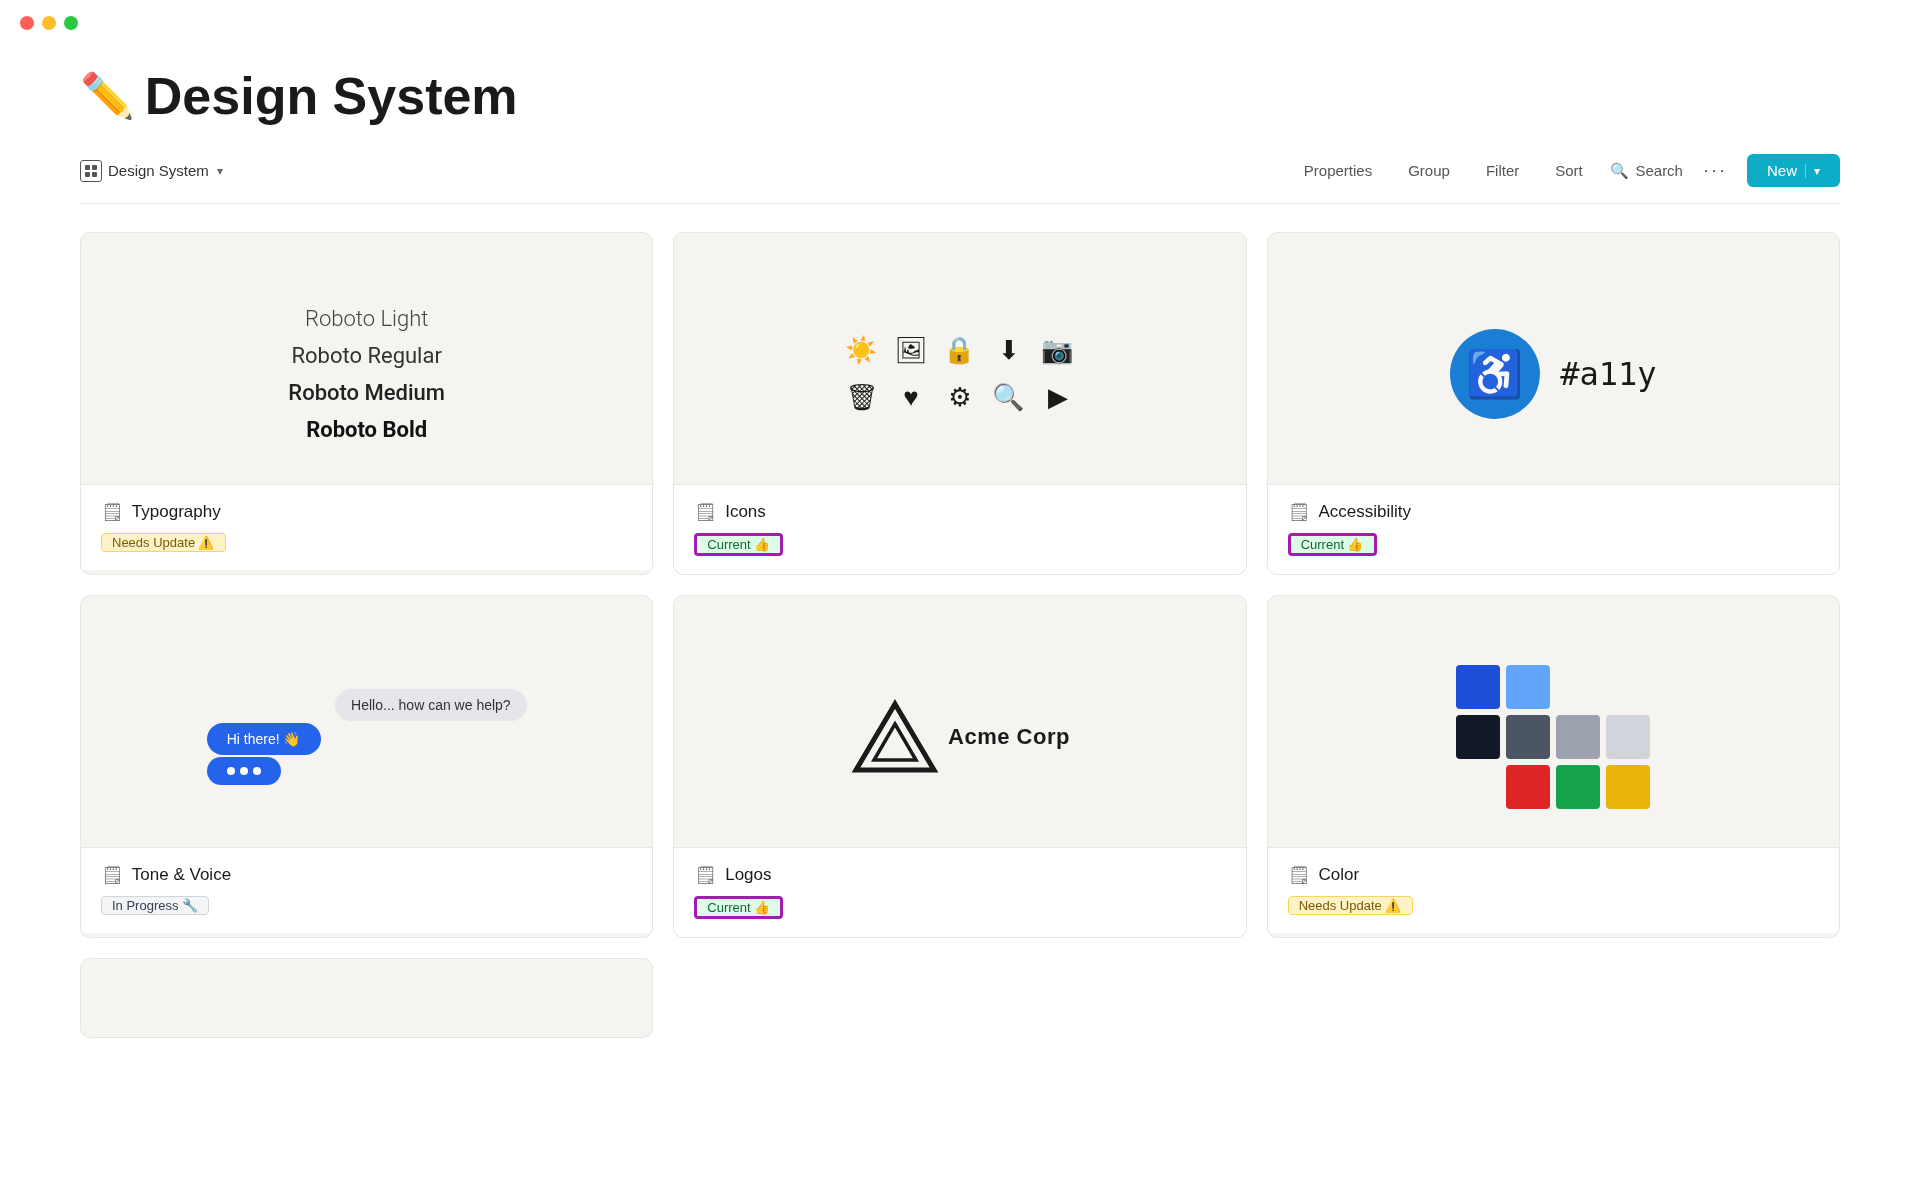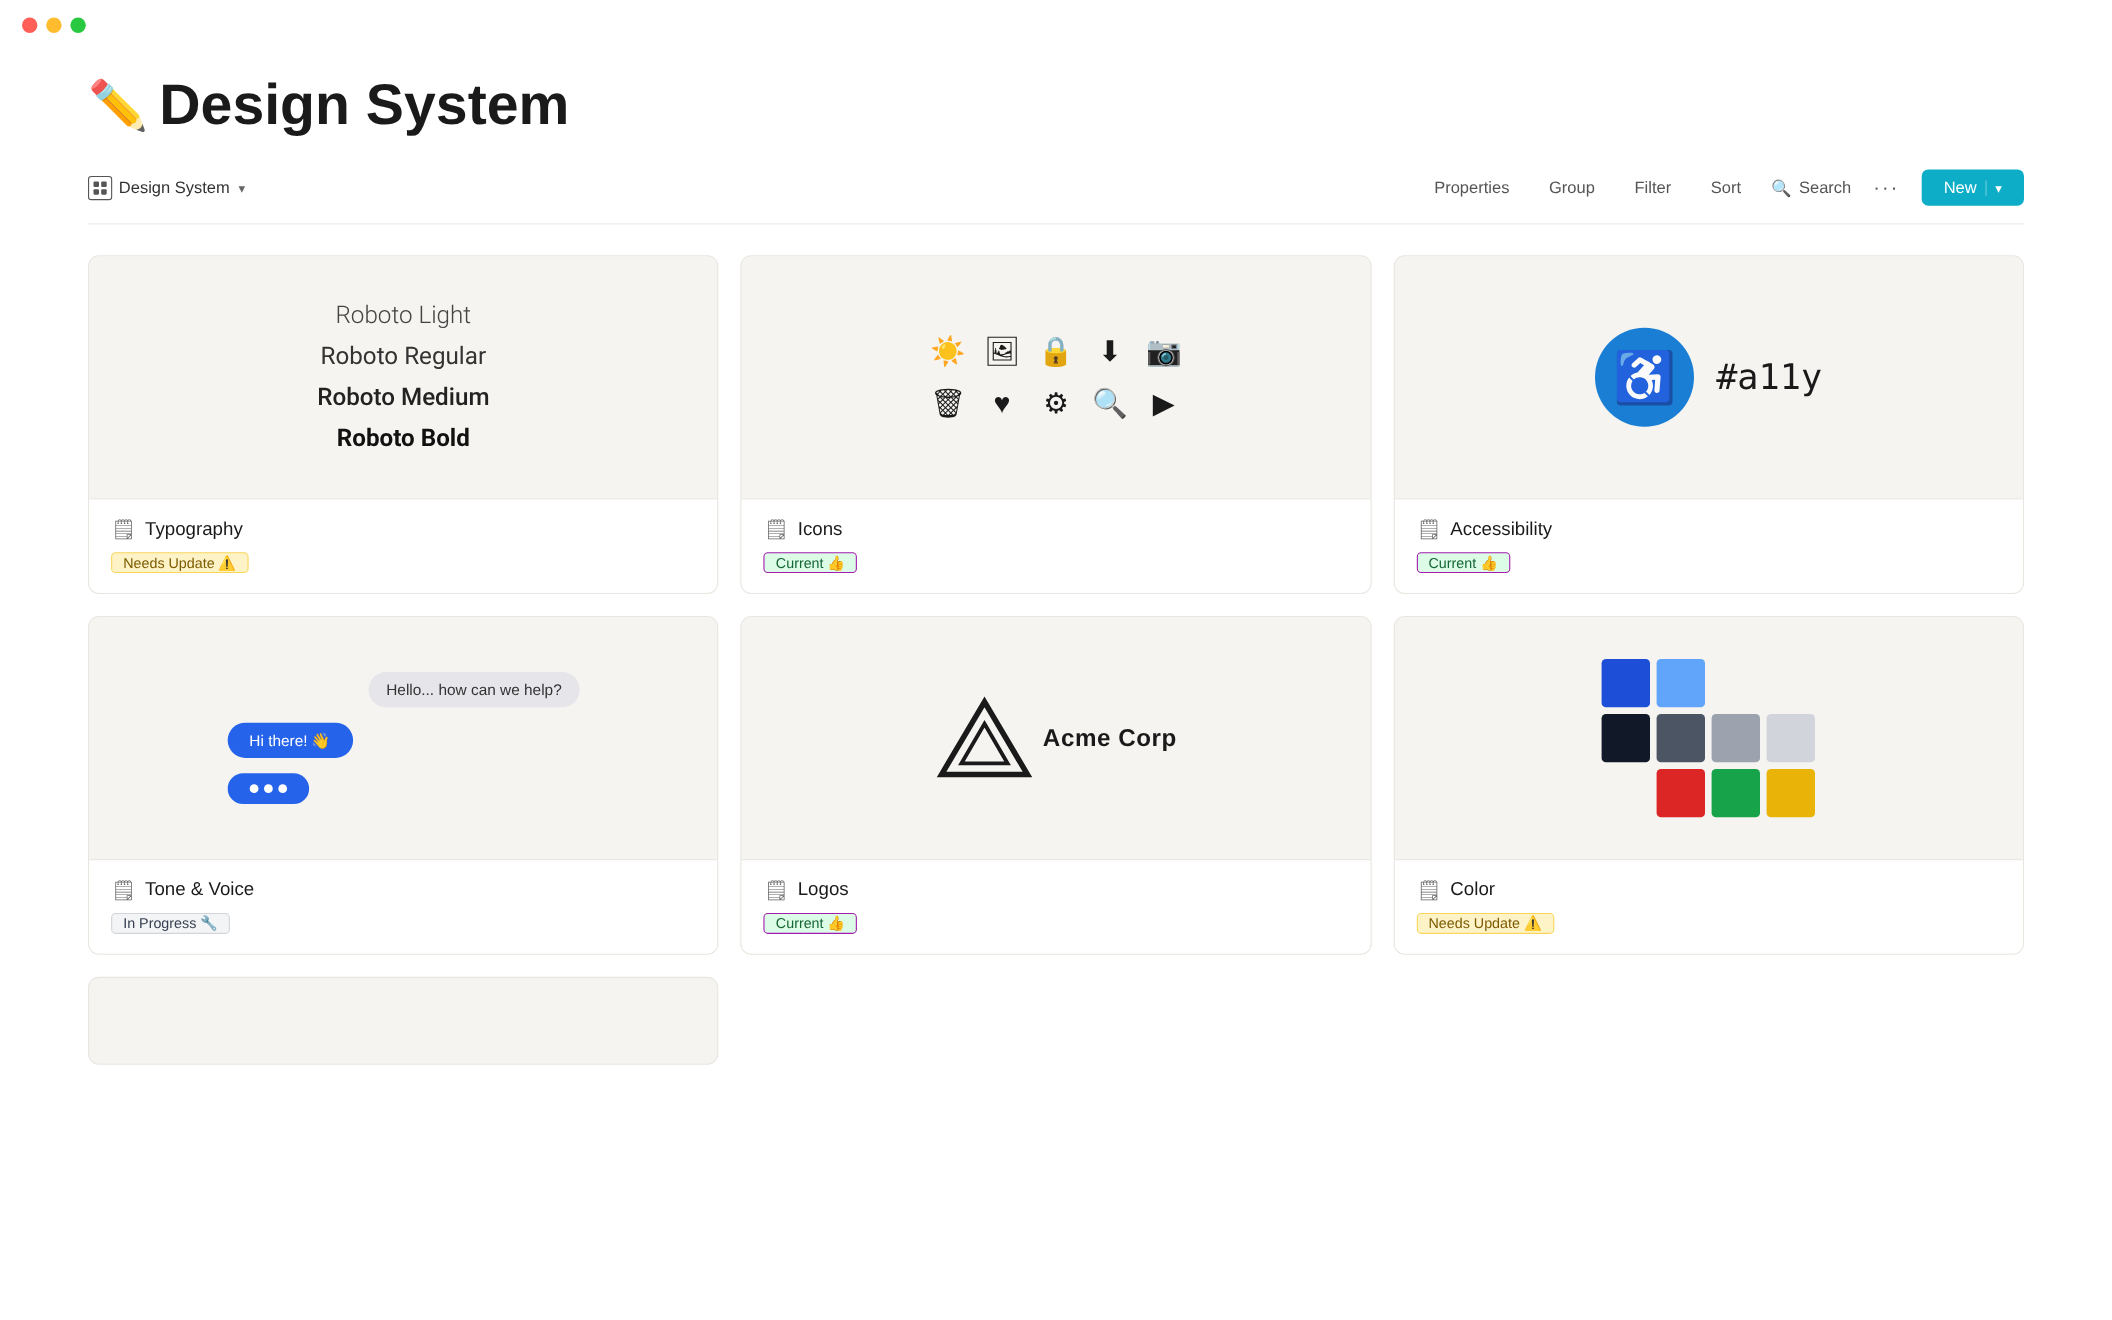--- a/index.html
+++ b/index.html
@@ -150,20 +150,21 @@
       overflow: hidden;
       border: 1px solid #e8e6e0;
     }
     .card-preview {
       height: 220px;
       display: flex;
       align-items: center;
       justify-content: center;
       background: #f5f4f0;
       padding: 20px;
+      margin-top: 31px;
     }
     .card-info {
       background: #ffffff;
       padding: 16px 20px 18px 20px;
       border-top: 1px solid #e8e6e0;
     }
     .card-title-row {
       display: flex;
       align-items: center;
       gap: 8px;
@@ -188,21 +189,21 @@
       font-weight: 400;
     }
     .badge-needs-update {
       background: #fef3c7;
       color: #7c5a00;
       border: 1px solid #f9d65b;
     }
     .badge-current {
       background: #dcfce7;
       color: #166534;
-      border: 1px solid #a21caf;
+      border: 3px solid #a21caf;
     }
     .badge-in-progress {
       background: #f3f4f6;
       color: #374151;
       border: 1px solid #d1d5db;
     }
 
     
     .typo-preview {
       display: flex;
@@ -252,21 +253,21 @@
       font-size: 32px;
       font-weight: 500;
       color: #1a1a1a;
       font-family: monospace;
     }
 
     
     .chat-preview {
       display: flex;
       flex-direction: column;
-      gap: 14px;
+      gap: 2px;
       width: 100%;
       max-width: 320px;
     }
     .chat-bubble-gray {
       background: #e5e5ea;
       border-radius: 18px;
       padding: 8px 16px;
       font-size: 14px;
       color: #333;
       align-self: flex-end;

